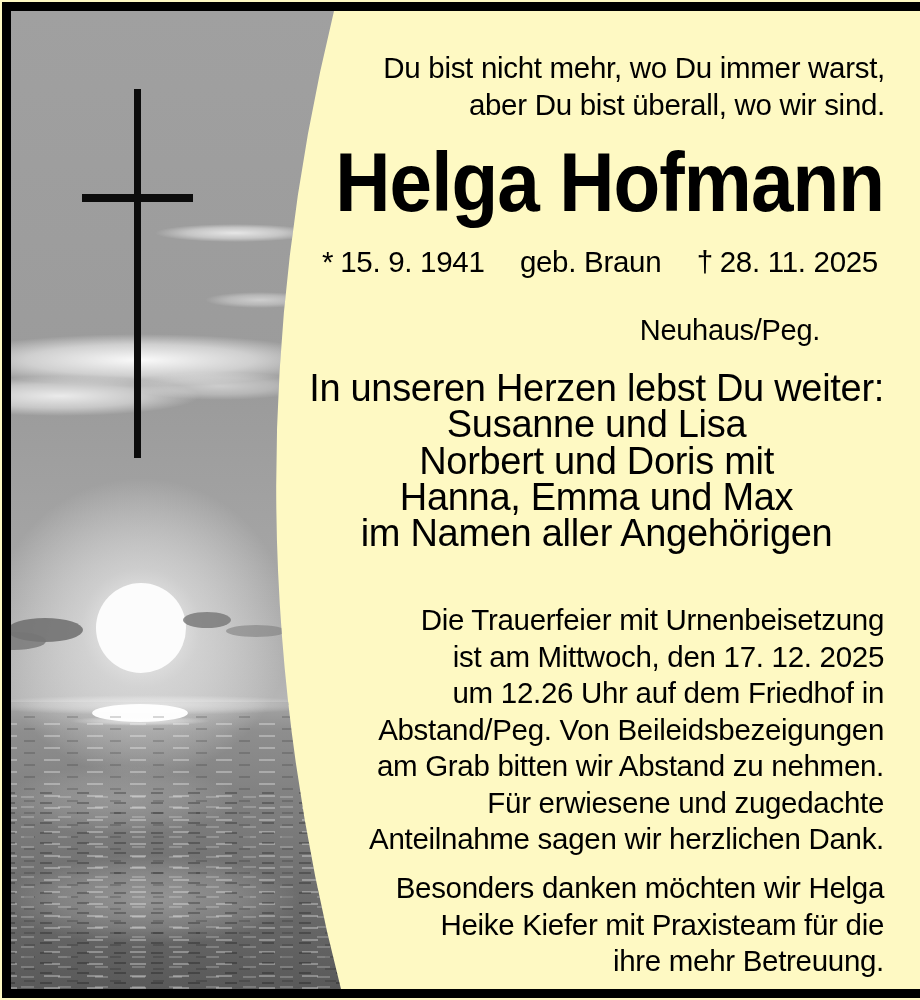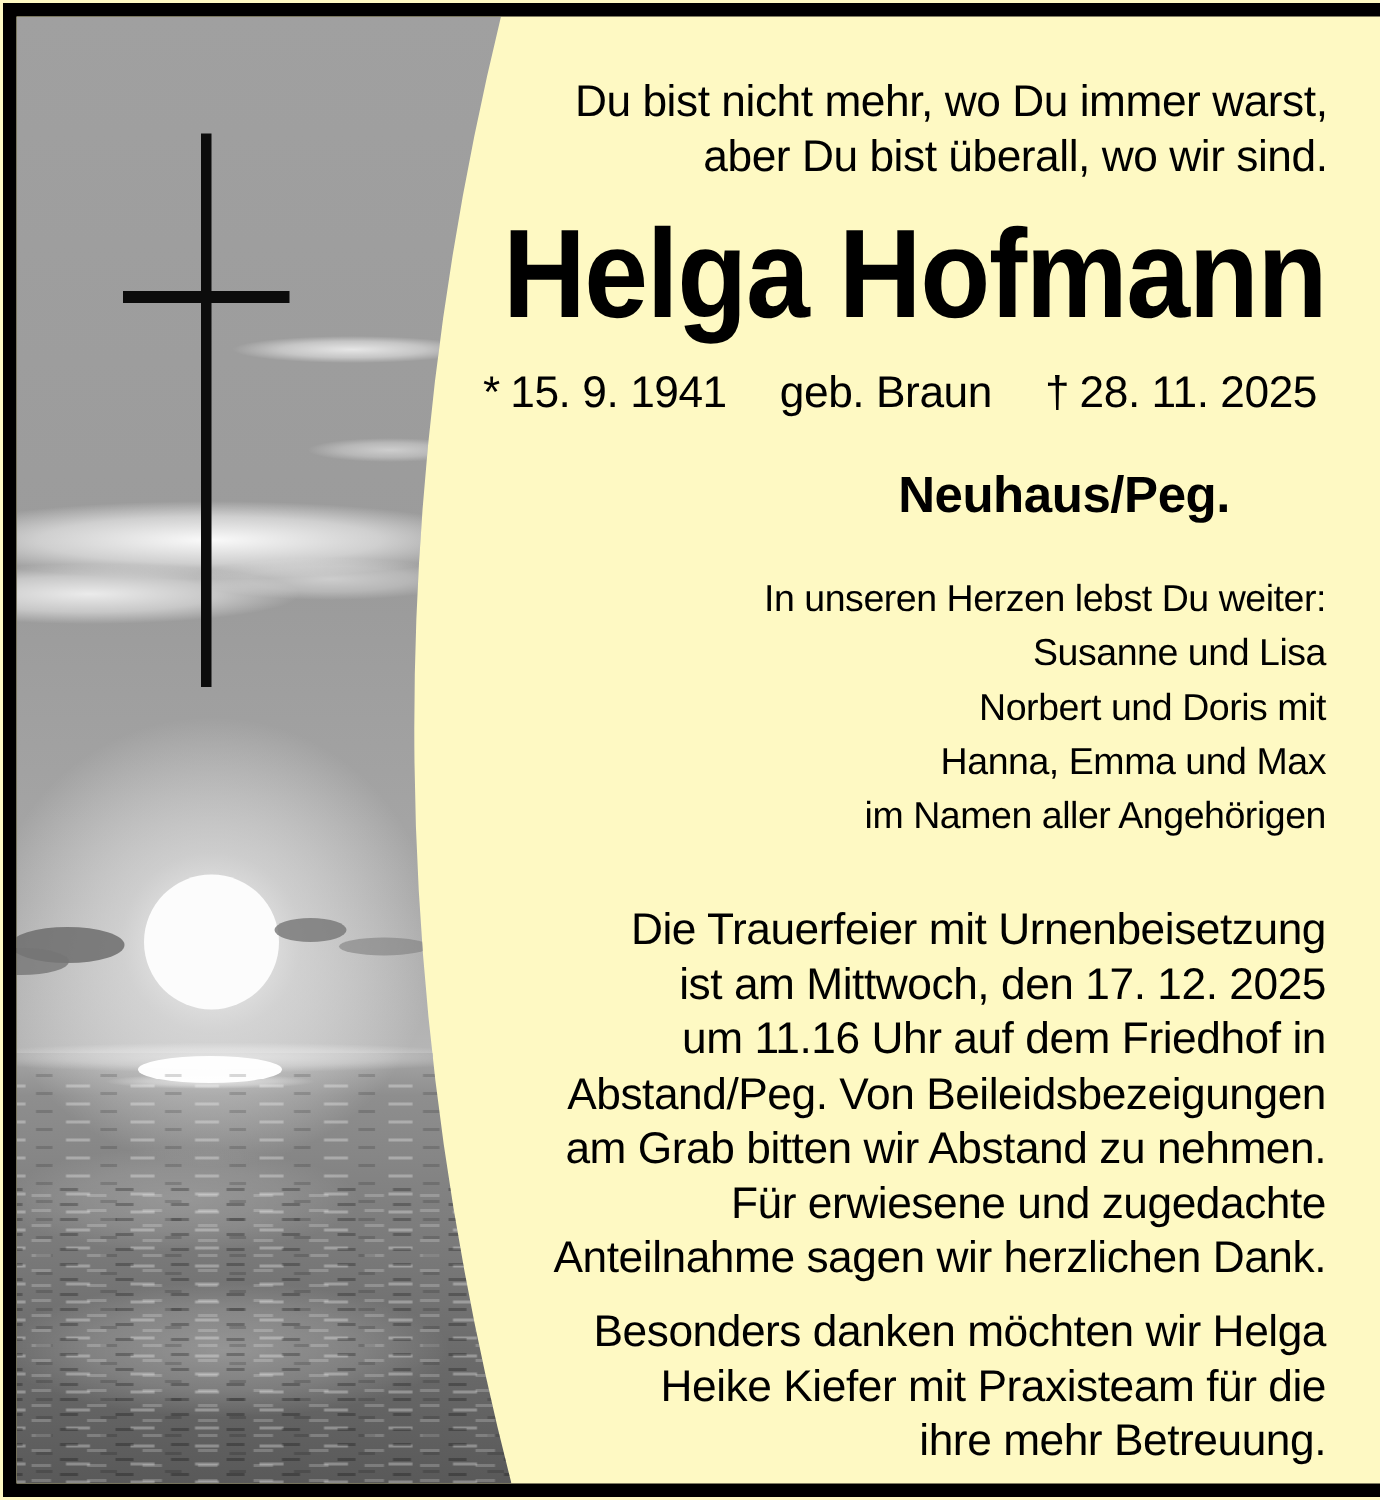--- a/index.html
+++ b/index.html
@@ -7,22 +7,22 @@
   .card{position:relative;width:920px;height:1000px;background:#fef9c3;overflow:hidden;padding-left:12px;}
   .frame{position:absolute;inset:2px;border:9px solid #000;pointer-events:none;z-index:5;}
   svg.photo{position:absolute;left:0;top:0;width:920px;height:1000px;z-index:1;}
   .txt{position:absolute;text-align:right;letter-spacing:-0.3px;z-index:3;white-space:nowrap;}
   .epigraph{top:49px;right:47px;font-size:29.5px;line-height:37px;}
   .deceased-name{top:136px;right:48px;font-size:84px;font-weight:bold;line-height:92px;
                  letter-spacing:-1px;transform:scaleX(0.91);transform-origin:100% 50%;}
   .dates{top:245px;left:322px;right:54px;display:flex;justify-content:space-between;
          font-size:29.5px;line-height:34px;text-align:left;}
   .dates .sym{display:inline-block;margin-right:7px;}
-  .city{top:313px;right:112px;font-size:34px;line-height:34px;font-weight:bold;}
-  .tribute{top:381px;right:48px;font-size:25px;line-height:36.3px;}
+  .city{top:313px;right:112px;font-size:29px;line-height:34px;font-weight:normal;}
+  .tribute{top:370px;right:48px;font-size:38px;line-height:36.3px;text-align:center;}
   .tribute .bold{font-weight:normal;}
   .funeral{top:602px;right:48px;font-size:29.5px;line-height:36.5px;}
   .thanks{top:870px;right:48px;font-size:29.5px;line-height:36.5px;}
 </style>
 </head>
 <body>
 
 <div class="card">
 
   <svg class="photo" viewBox="0 0 920 1000" aria-hidden="true">
@@ -117,21 +117,21 @@
     <div>In unseren Herzen lebst Du weiter:</div>
     <div class="bold">Susanne und Lisa</div>
     <div class="bold">Norbert und Doris mit</div>
     <div class="bold">Hanna, Emma und Max</div>
     <div>im Namen aller Angehörigen</div>
   </div>
 
   <div class="txt funeral">
     <div>Die Trauerfeier mit Urnenbeisetzung</div>
     <div>ist am Mittwoch, den 17. 12. 2025</div>
-    <div>um 11.16 Uhr auf dem Friedhof in</div>
+    <div>um 12.26 Uhr auf dem Friedhof in</div>
     <div>Abstand/Peg. Von Beileidsbezeigungen</div>
     <div>am Grab bitten wir Abstand zu nehmen.</div>
     <div>Für erwiesene und zugedachte</div>
     <div>Anteilnahme sagen wir herzlichen Dank.</div>
   </div>
 
   <div class="txt thanks">
     <div>Besonders danken möchten wir Helga</div>
     <div>Heike Kiefer mit Praxisteam für die</div>
     <div>ihre mehr Betreuung.</div>

